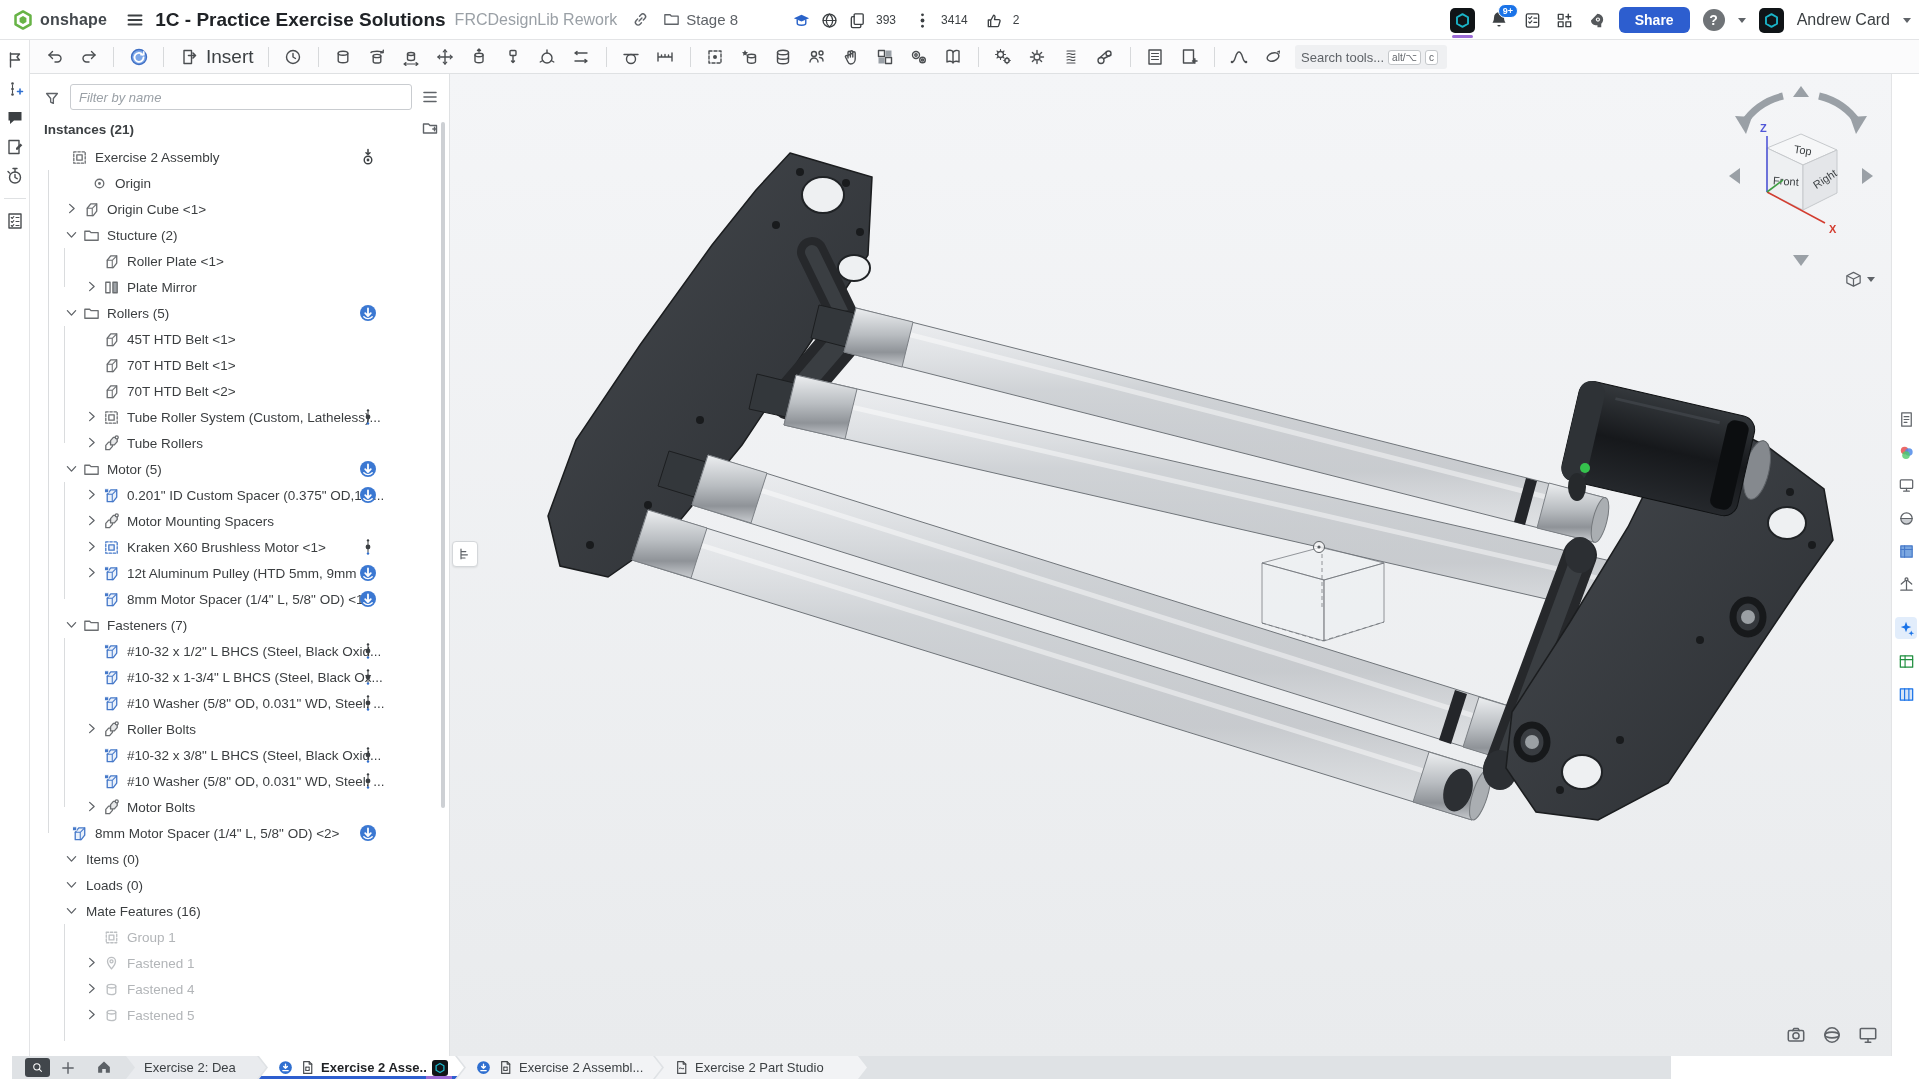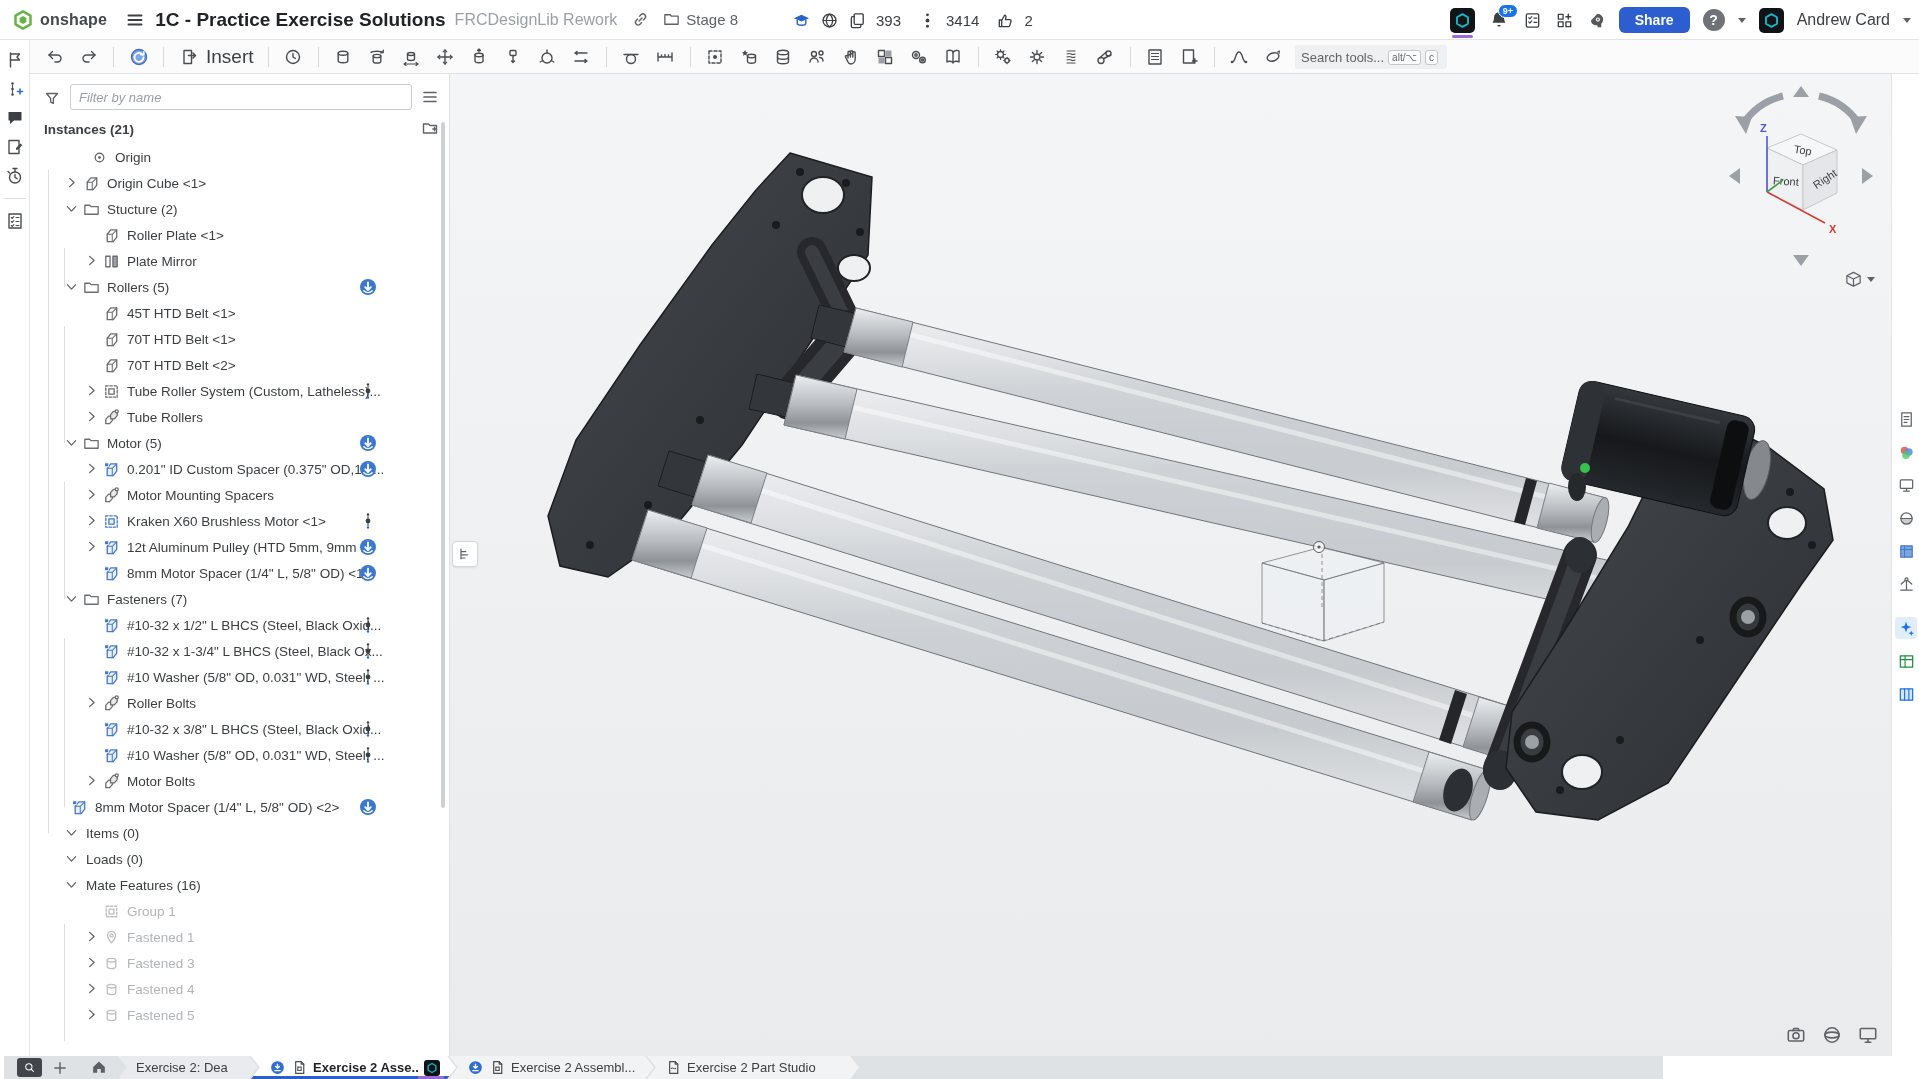--- a/index.html
+++ b/index.html
@@ -8,21 +8,21 @@
   
   #topbar{position:absolute;left:0;top:0;width:1919px;height:40px;background:#fff;border-bottom:1px solid #e3e4e6;display:flex;align-items:center;}
   .brandglyph{width:22px;height:22px;margin-left:12px;}
   .brandname{font-size:16px;color:#43484d;font-weight:600;letter-spacing:.2px;margin-left:6px;}
   .burger{margin-left:18px;width:20px;height:20px;}
   .doctitle{margin-left:10px;font-size:19px;font-weight:700;color:#202327;white-space:nowrap;}
   .docsub{margin-left:9px;font-size:16px;color:#9aa0a6;white-space:nowrap;}
   .tb-ic{width:19px;height:19px;display:inline-block;}
   .stage{margin-left:5px;font-size:15px;color:#5f6368;}
   #tb-center{position:absolute;left:792px;top:0;height:40px;display:flex;align-items:center;gap:9px;}
-  .statval{font-size:15px;color:#3c4043;}
+  .statval{font-size:12px;color:#3c4043;}
   #tb-right{position:absolute;right:8px;top:0;height:40px;display:flex;align-items:center;gap:13px;}
   .avlogo{width:25px;height:25px;background:#101417;border-radius:5px;display:flex;align-items:center;justify-content:center;position:relative;}
   .avlogo svg{width:17px;height:17px;}
   .avlogo .presence{position:absolute;left:2px;right:2px;bottom:-5px;height:3px;background:#9b6bd6;border-radius:2px;}
   .bellwrap{position:relative;width:22px;height:22px;}
   .notifbadge{position:absolute;top:-5px;left:10px;background:#1a73e8;color:#fff;font-size:9px;font-weight:700;border-radius:8px;padding:1px 4px;border:1px solid #fff;}
   #share-btn{background:#2d5ecf;color:#fff;border:none;border-radius:6px;font-size:14px;font-weight:600;padding:5px 16px;cursor:pointer;}
   .helpcircle{width:22px;height:22px;border-radius:50%;background:#6f7377;color:#fff;font-weight:700;font-size:14px;display:flex;align-items:center;justify-content:center;}
   .caret{width:0;height:0;border-left:4px solid transparent;border-right:4px solid transparent;border-top:5px solid #5f6368;display:inline-block;}
   .username{font-size:16px;color:#3c4043;}
@@ -82,21 +82,21 @@
   .floatbtn{width:22px;height:22px;cursor:pointer;}
   .floatbtn svg{width:22px;height:22px;}
   .floatbtn svg :is(path,circle,rect,ellipse){stroke:#5f6368;fill:none;stroke-width:1.4;stroke-linecap:round;stroke-linejoin:round;}
   
   #right-rail{position:absolute;right:0;top:74px;width:28px;height:982px;background:#fff;border-left:1px solid #e3e4e6;}
   .rrbtn{position:absolute;left:3px;width:22px;height:22px;cursor:pointer;border-radius:4px;display:flex;align-items:center;justify-content:center;}
   .rrbtn svg{width:19px;height:19px;}
   .rrbtn svg :is(path,circle,rect,ellipse,line){stroke:#5f6368;fill:none;stroke-width:1.3;stroke-linecap:round;stroke-linejoin:round;}
   .rrbtn.active{background:#e2edfb;}
   
-  #tabbar{position:absolute;left:4px;top:1056px;width:1659px;height:23px;background:#dfe2e5;display:flex;align-items:center;text-align:right;}
+  #tabbar{position:absolute;left:12px;top:1056px;width:1659px;height:23px;background:#dfe2e5;display:flex;align-items:center;}
   #tab-search{width:25px;height:19px;margin-left:13px;background:#41464b;border-radius:3px;display:flex;align-items:center;justify-content:center;cursor:pointer;}
   #tab-search svg{width:13px;height:13px;}
   #tab-search svg :is(circle,path){stroke:#fff;fill:none;stroke-width:1.6;stroke-linecap:round;}
   #tab-plus{width:20px;height:20px;margin-left:8px;cursor:pointer;}
   #tab-plus svg{width:16px;height:16px;margin:2px;}
   #tab-plus svg path{stroke:#5f6368;stroke-width:1.8;stroke-linecap:round;}
   #tab-home{width:24px;height:20px;margin-left:14px;cursor:pointer;}
   #tab-home svg{width:18px;height:18px;margin-left:3px;}
   #tab-strip{display:flex;align-items:stretch;height:23px;margin-left:10px;}
   .tab{position:relative;height:23px;display:flex;align-items:center;padding:0 16px 0 18px;font-size:13px;color:#3c4043;cursor:pointer;margin-right:-7px;
@@ -516,20 +516,32 @@
         <path d="M12.8 11h3.4M14.5 9.3v3.4" style="stroke:#5f6368;stroke-width:1.4;stroke-linecap:round"></path>
       </svg>
   </span>
   <div id="instance-tree">
     <div class="guide" style="left:18px;top:26px;height:663px"></div>
     <div class="guide" style="left:34px;top:104px;height:39px"></div>
     <div class="guide" style="left:34px;top:182px;height:117px"></div>
     <div class="guide" style="left:34px;top:338px;height:117px"></div>
     <div class="guide" style="left:34px;top:494px;height:169px"></div>
     <div class="guide" style="left:34px;top:780px;height:117px"></div>
+  <div class="trow" style="padding-left: 38px;">
+        <span class="tico"><svg viewBox="0 0 20 20">
+            <rect x="4" y="4" width="12" height="12" style="stroke:#6b6e71;stroke-dasharray:2.5 1.8"></rect>
+            <rect x="7.2" y="7.2" width="5.6" height="5.6" style="fill:#fff;stroke:#6b6e71"></rect>
+          </svg></span>
+        <span class="tlab">Exercise 2 Assembly</span>
+        <span class="badge"><svg viewBox="0 0 20 20">
+            <path d="M10 2.5v5M10 7.5 8 5.8M10 7.5l2-1.7" style="stroke:#3c4043;stroke-width:1.5"></path>
+            <circle cx="10" cy="13" r="3.8" style="stroke:#3c4043"></circle>
+            <circle cx="10" cy="13" r="1.4" style="fill:#3c4043;stroke:none"></circle>
+          </svg></span>
+      </div>
       <div class="trow" style="padding-left: 58px;">
         <span class="tico"><svg viewBox="0 0 20 20">
             <circle cx="10" cy="10" r="4.5" style="stroke:#6b6e71"></circle>
             <circle cx="10" cy="10" r="1.5" style="fill:#6b6e71;stroke:none"></circle>
           </svg></span>
         <span class="tlab">Origin</span>
       </div>
       <div class="trow" style="padding-left: 34px;">
         <span class="chev"><svg viewBox="0 0 20 20">
             <path d="m7.5 4.5 6 5.5-6 5.5"></path>
@@ -866,30 +878,20 @@
       </div>
       <div class="trow gray" style="padding-left: 54px;">
         <span class="chev"><svg viewBox="0 0 20 20">
             <path d="m7.5 4.5 6 5.5-6 5.5"></path>
           </svg></span>
         <span class="tico"><svg viewBox="0 0 20 20">
             <path d="M10 3.5a4.2 4.2 0 0 1 4.2 4.2c0 3.2-4.2 8-4.2 8s-4.2-4.8-4.2-8A4.2 4.2 0 0 1 10 3.5z" style="stroke:#b6b9bc"></path>
             <circle cx="10" cy="7.7" r="1.6" style="stroke:#b6b9bc"></circle>
           </svg></span>
         <span class="tlab">Fastened 1</span>
-      </div>
-      <div class="trow gray" style="padding-left: 54px;">
-        <span class="chev"><svg viewBox="0 0 20 20">
-            <path d="m7.5 4.5 6 5.5-6 5.5"></path>
-          </svg></span>
-        <span class="tico"><svg viewBox="0 0 20 20">
-            <ellipse cx="10" cy="6.5" rx="4.5" ry="1.9" style="stroke:#b6b9bc"></ellipse>
-            <path d="M5.5 6.5v7c0 1 2 1.9 4.5 1.9s4.5-.9 4.5-1.9v-7" style="stroke:#b6b9bc"></path>
-          </svg></span>
-        <span class="tlab">Fastened 3</span>
       </div>
       <div class="trow gray" style="padding-left: 54px;">
         <span class="chev"><svg viewBox="0 0 20 20">
             <path d="m7.5 4.5 6 5.5-6 5.5"></path>
           </svg></span>
         <span class="tico"><svg viewBox="0 0 20 20">
             <ellipse cx="10" cy="6.5" rx="4.5" ry="1.9" style="stroke:#b6b9bc"></ellipse>
             <path d="M5.5 6.5v7c0 1 2 1.9 4.5 1.9s4.5-.9 4.5-1.9v-7" style="stroke:#b6b9bc"></path>
           </svg></span>
         <span class="tlab">Fastened 4</span>

